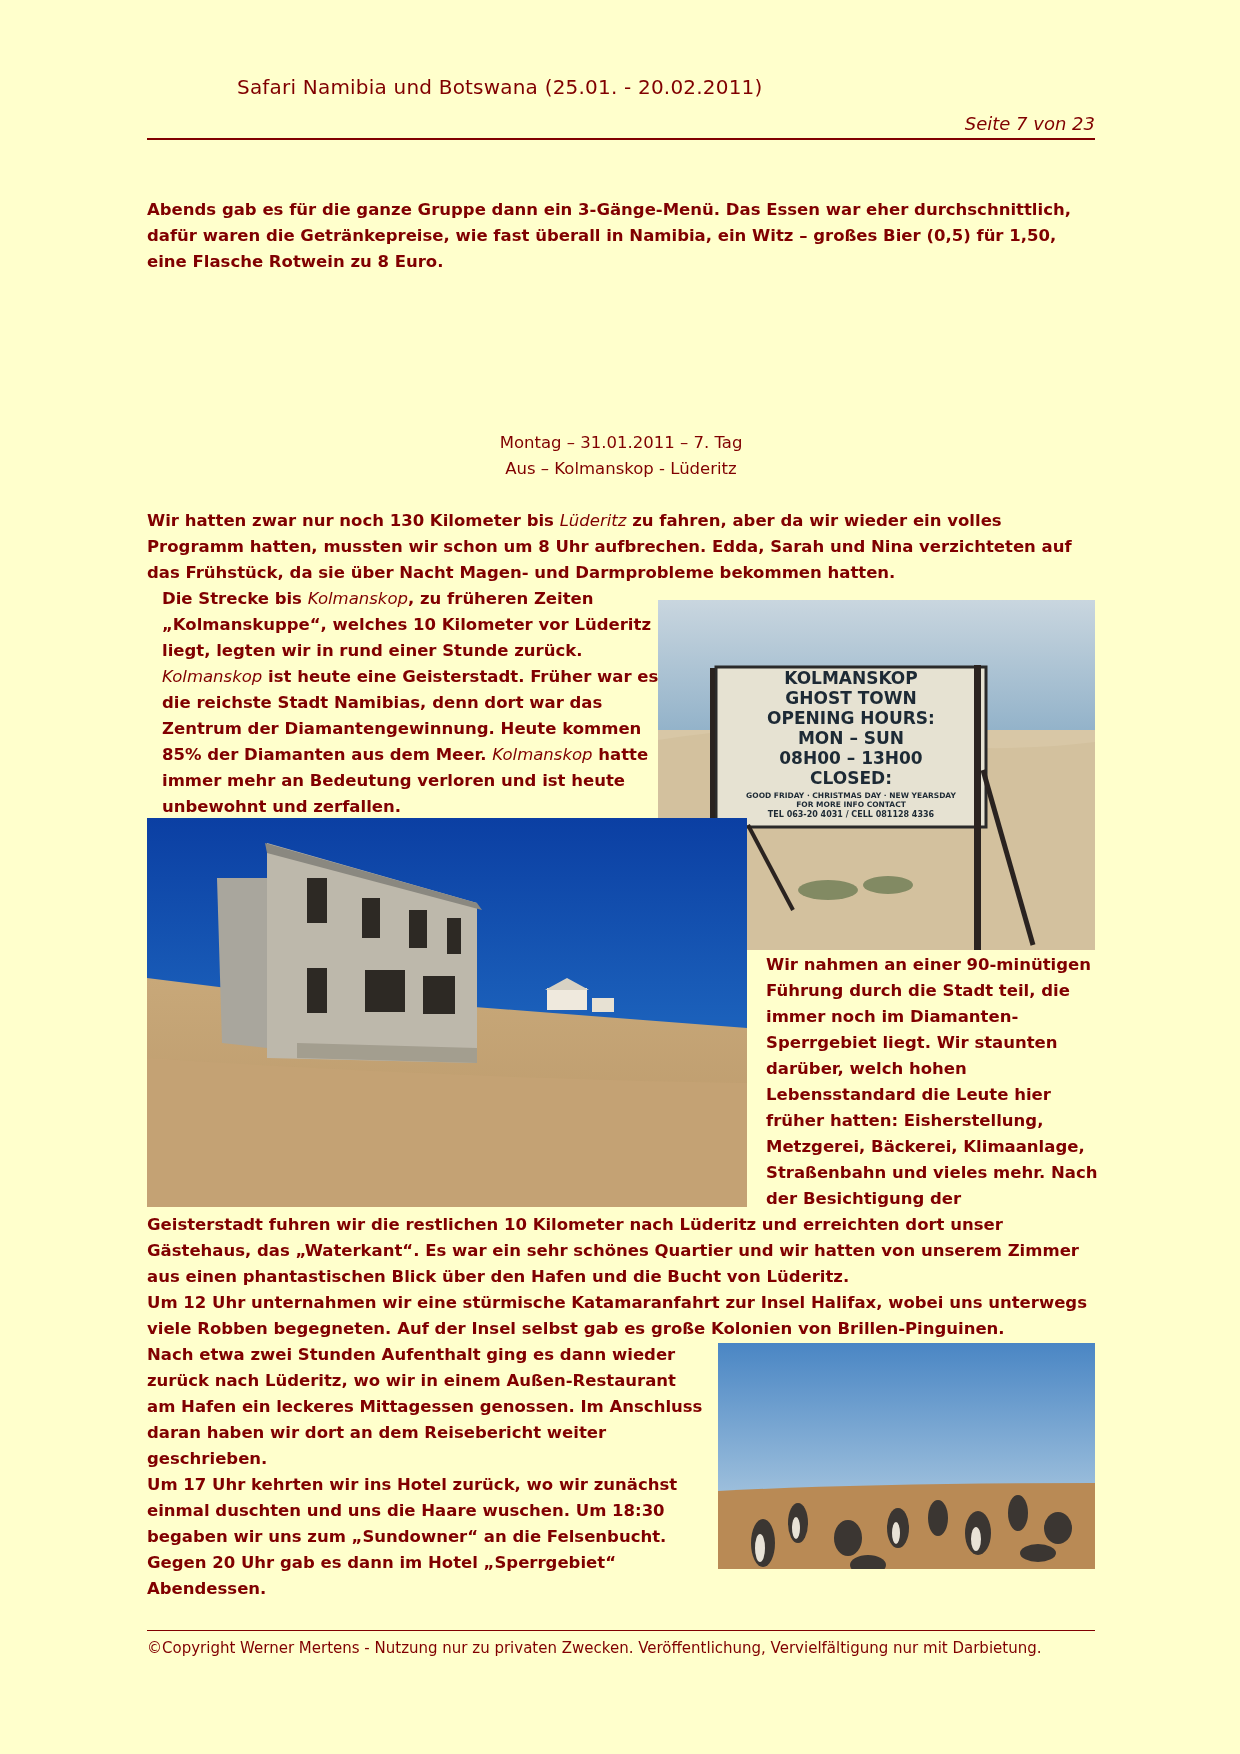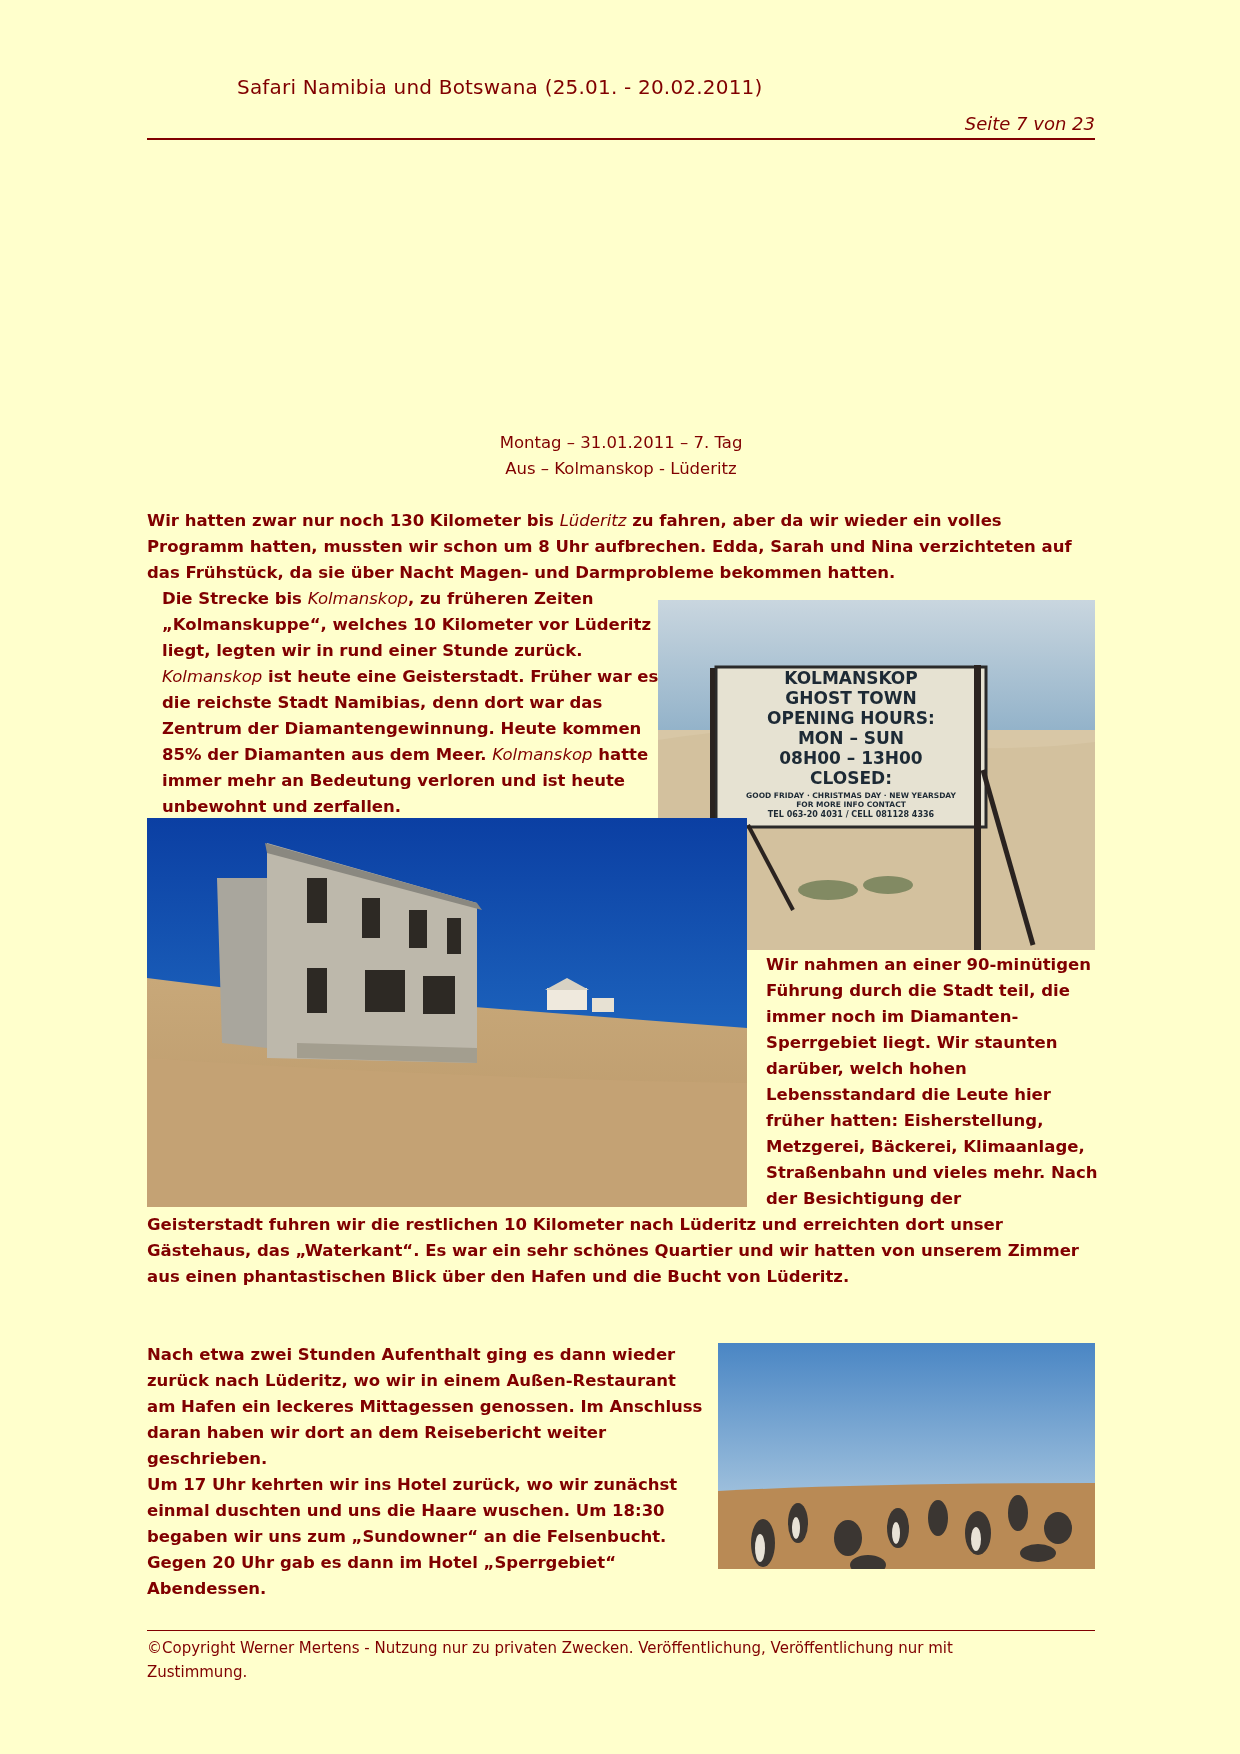--- a/index.html
+++ b/index.html
@@ -27,20 +27,21 @@
 </style>
 </head>
 <body>
 
 <div class="hdr1">Safari Namibia und Botswana  (25.01. - 20.02.2011)</div>
 <div class="hdr2">
   <span class="page">Seite 7 von 23</span>
 </div>
 
 <div class="txt" style="left:147px; top:197px; width:950px;">
+  <p>Abends gab es für die ganze Gruppe dann ein 3-Gänge-Menü. Das Essen war eher durchschnittlich, dafür waren die Getränkepreise, wie fast überall in Namibia, ein Witz – großes Bier (0,5) für 1,50, eine Flasche Rotwein zu 8 Euro.</p>
 </div>
 
 <div class="txt center" style="left:147px; top:430px; width:948px; font-weight:normal;">
   <p>Montag – 31.01.2011 – 7. Tag</p>
   <p>Aus – Kolmanskop - Lüderitz</p>
 </div>
 
 <div class="txt" style="left:147px; top:508px; width:950px;">
   <p><span>Wir hatten zwar nur noch 130 Kilometer bis </span><span class="it">Lüderitz</span><span> zu fahren, aber da wir wieder ein volles Programm hatten, mussten wir schon um 8 Uhr aufbrechen. Edda, Sarah und Nina verzichteten auf das Frühstück, da sie über Nacht Magen- und Darmprobleme bekommen hatten.</span></p>
 </div>
@@ -115,20 +116,21 @@
     <polygon points="398,172 420,160 442,172" fill="#d8d2c4"></polygon>
     <rect x="445" y="180" width="22" height="14" fill="#e7e1d3"></rect>
   </svg>
 </div>
 
 <div class="txt" style="left:766px; top:952px; width:340px;">
   <p>Wir nahmen an einer 90-minütigen Führung durch die Stadt teil, die immer noch im Diamanten-Sperrgebiet liegt. Wir staunten darüber, welch hohen Lebensstandard die Leute hier früher hatten: Eisherstellung, Metzgerei, Bäckerei, Klimaanlage, Straßenbahn und vieles mehr. Nach der Besichtigung der</p>
 </div>
 <div class="txt" style="left:147px; top:1212px; width:950px;">
   <p>Geisterstadt fuhren wir die restlichen 10 Kilometer nach Lüderitz und erreichten dort unser Gästehaus, das „Waterkant“. Es war ein sehr schönes Quartier und wir hatten von unserem Zimmer aus einen phantastischen Blick über den Hafen und die Bucht von Lüderitz.</p>
+  <p>Um 12 Uhr unternahmen wir eine stürmische Katamaranfahrt zur Insel Halifax, wobei uns unterwegs viele Robben begegneten. Auf der Insel selbst gab es große Kolonien von Brillen-Pinguinen.</p>
 </div>
 
 <div class="txt" style="left:147px; top:1342px; width:560px;">
   <p>Nach etwa zwei Stunden Aufenthalt ging es dann wieder zurück nach Lüderitz, wo wir in einem Außen-Restaurant am Hafen ein leckeres Mittagessen genossen. Im Anschluss daran haben wir dort an dem Reisebericht weiter geschrieben.</p>
   <p>Um 17 Uhr kehrten wir ins Hotel zurück, wo wir zunächst einmal duschten und uns die Haare wuschen. Um 18:30 begaben wir uns zum „Sundowner“ an die Felsenbucht. Gegen 20 Uhr gab es dann im Hotel „Sperrgebiet“ Abendessen.</p>
 </div>
 
 <div class="photo" style="left:718px; top:1343px; width:377px; height:226px;">
   <svg width="377" height="249" viewBox="0 0 377 249">
     <defs>
@@ -155,13 +157,13 @@
       <ellipse cx="42" cy="205" rx="5" ry="14"></ellipse>
         <ellipse cx="78" cy="185" rx="4" ry="11"></ellipse>
       <ellipse cx="178" cy="190" rx="4" ry="11"></ellipse>
         <ellipse cx="258" cy="196" rx="5" ry="12"></ellipse>
     </g>
     <text x="188" y="240" font-size="9" fill="#e0d2bc" opacity="0.7" text-anchor="middle" font-family="DejaVu Serif, serif">©FRANS LANTING</text>
   </svg>
 </div>
 
 <div class="footer-rule"></div>
-<div class="footer">©Copyright Werner Mertens - Nutzung nur zu privaten Zwecken.  Veröffentlichung, Veröffentlichung nur mit Zustimmung.</div>
+<div class="footer">©Copyright Werner Mertens - Nutzung nur zu privaten Zwecken.  Veröffentlichung, Vervielfältigung nur mit Darbietung.</div>
 
 </body></html>

